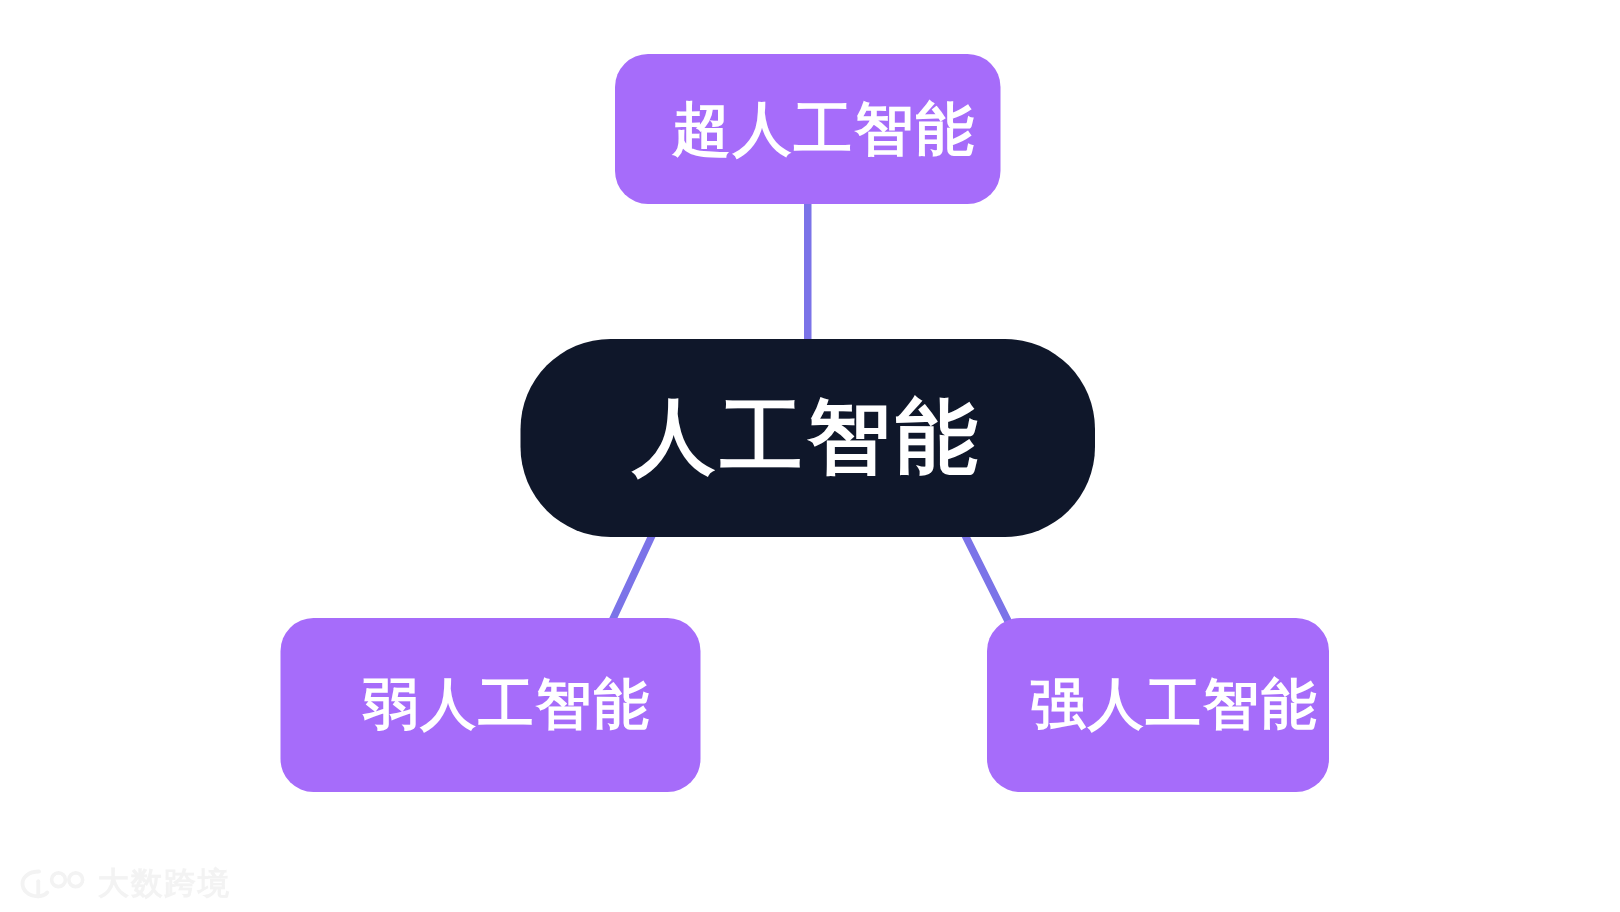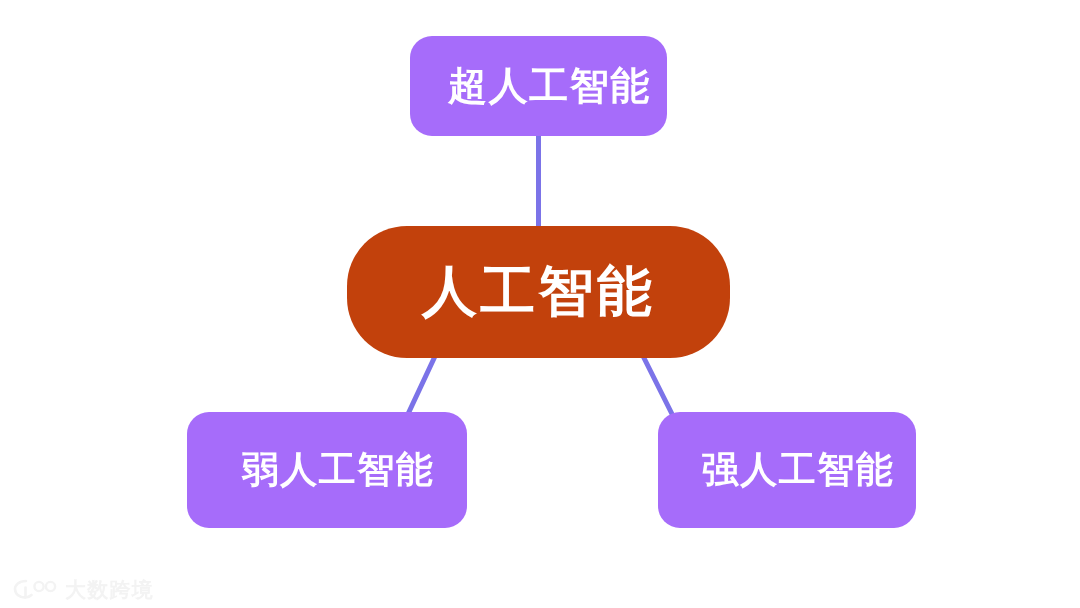--- a/index.html
+++ b/index.html
@@ -39,21 +39,21 @@
     user-select: none;
     white-space: nowrap;
   }
   .node-outer {
     background: #a66cfa;
     border-radius: 22px;
     font-size: 38px;
     padding-left: 22px;
   }
   .node-root {
-    background: #c2410c;
+    background: #0f172a;
     border-radius: 60px;
     font-size: 55px;
     letter-spacing: 0.06em;
   }
   #node-super {
     left: 410px;
     top: 36px;
     width: 257px;
     height: 100px;
     font-size: 39px;
@@ -67,21 +67,21 @@
   #node-weak {
     left: 187px;
     top: 412px;
     width: 280px;
     height: 116px;
     font-size: 37px;
   }
   #node-strong {
     left: 658px;
     top: 412px;
-    width: 258px;
+    width: 228px;
     height: 116px;
     font-size: 37px;
   }
   
   #watermark {
     position: absolute;
     left: 12px;
     bottom: 8px;
     display: flex;
     align-items: center;

